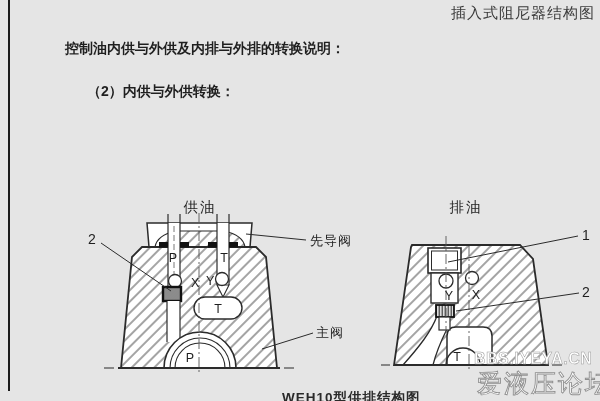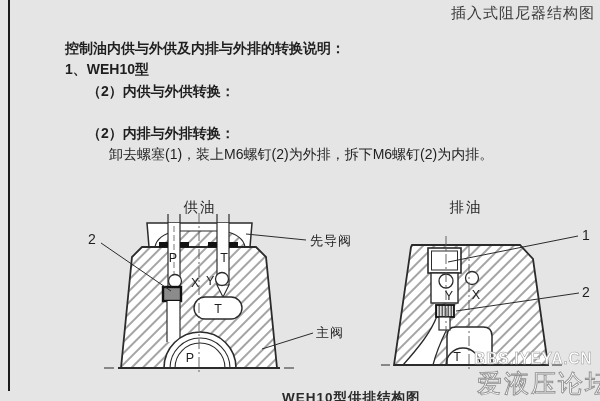--- a/index.html
+++ b/index.html
@@ -23,24 +23,21 @@
 </head>
 <body>
 
 <div class="page">
 
   <div class="left-rule"></div>
 
   <div class="hdr">插入式阻尼器结构图</div>
 
   <div class="tline b" style="left:65px;top:40px;text-align:right;">控制油内供与外供及内排与外排的转换说明：</div>
-  <div class="tline b" style="left:65px;top:61px;">1、WEH10型</div>
   <div class="tline b" style="left:87px;top:83px;">（2）内供与外供转换：</div>
-  <div class="tline b" style="left:87px;top:125px;">（2）内排与外排转换：</div>
-  <div class="tline" style="left:109px;top:146px;">卸去螺塞(1)，装上M6螺钉(2)为外排，拆下M6螺钉(2)为内排。</div>
 
   <svg width="600" height="211" viewBox="0 190 600 211" style="position:absolute;left:0;top:190px;">
     <defs>
       <pattern id="hatch" patternUnits="userSpaceOnUse" width="8" height="8" patternTransform="rotate(45)">
         <rect width="8" height="8" fill="#ffffff"></rect>
         <line x1="1" y1="0" x2="1" y2="8" stroke="#4a4a4a" stroke-width="1"></line>
       </pattern>
       <pattern id="dense" patternUnits="userSpaceOnUse" width="4" height="4" patternTransform="rotate(45)">
         <rect width="4" height="4" fill="#e6e6e6"></rect>
         <path d="M1,0 V4 M3,0 V4" stroke="#1d1d1d" stroke-width="0.9"></path>

